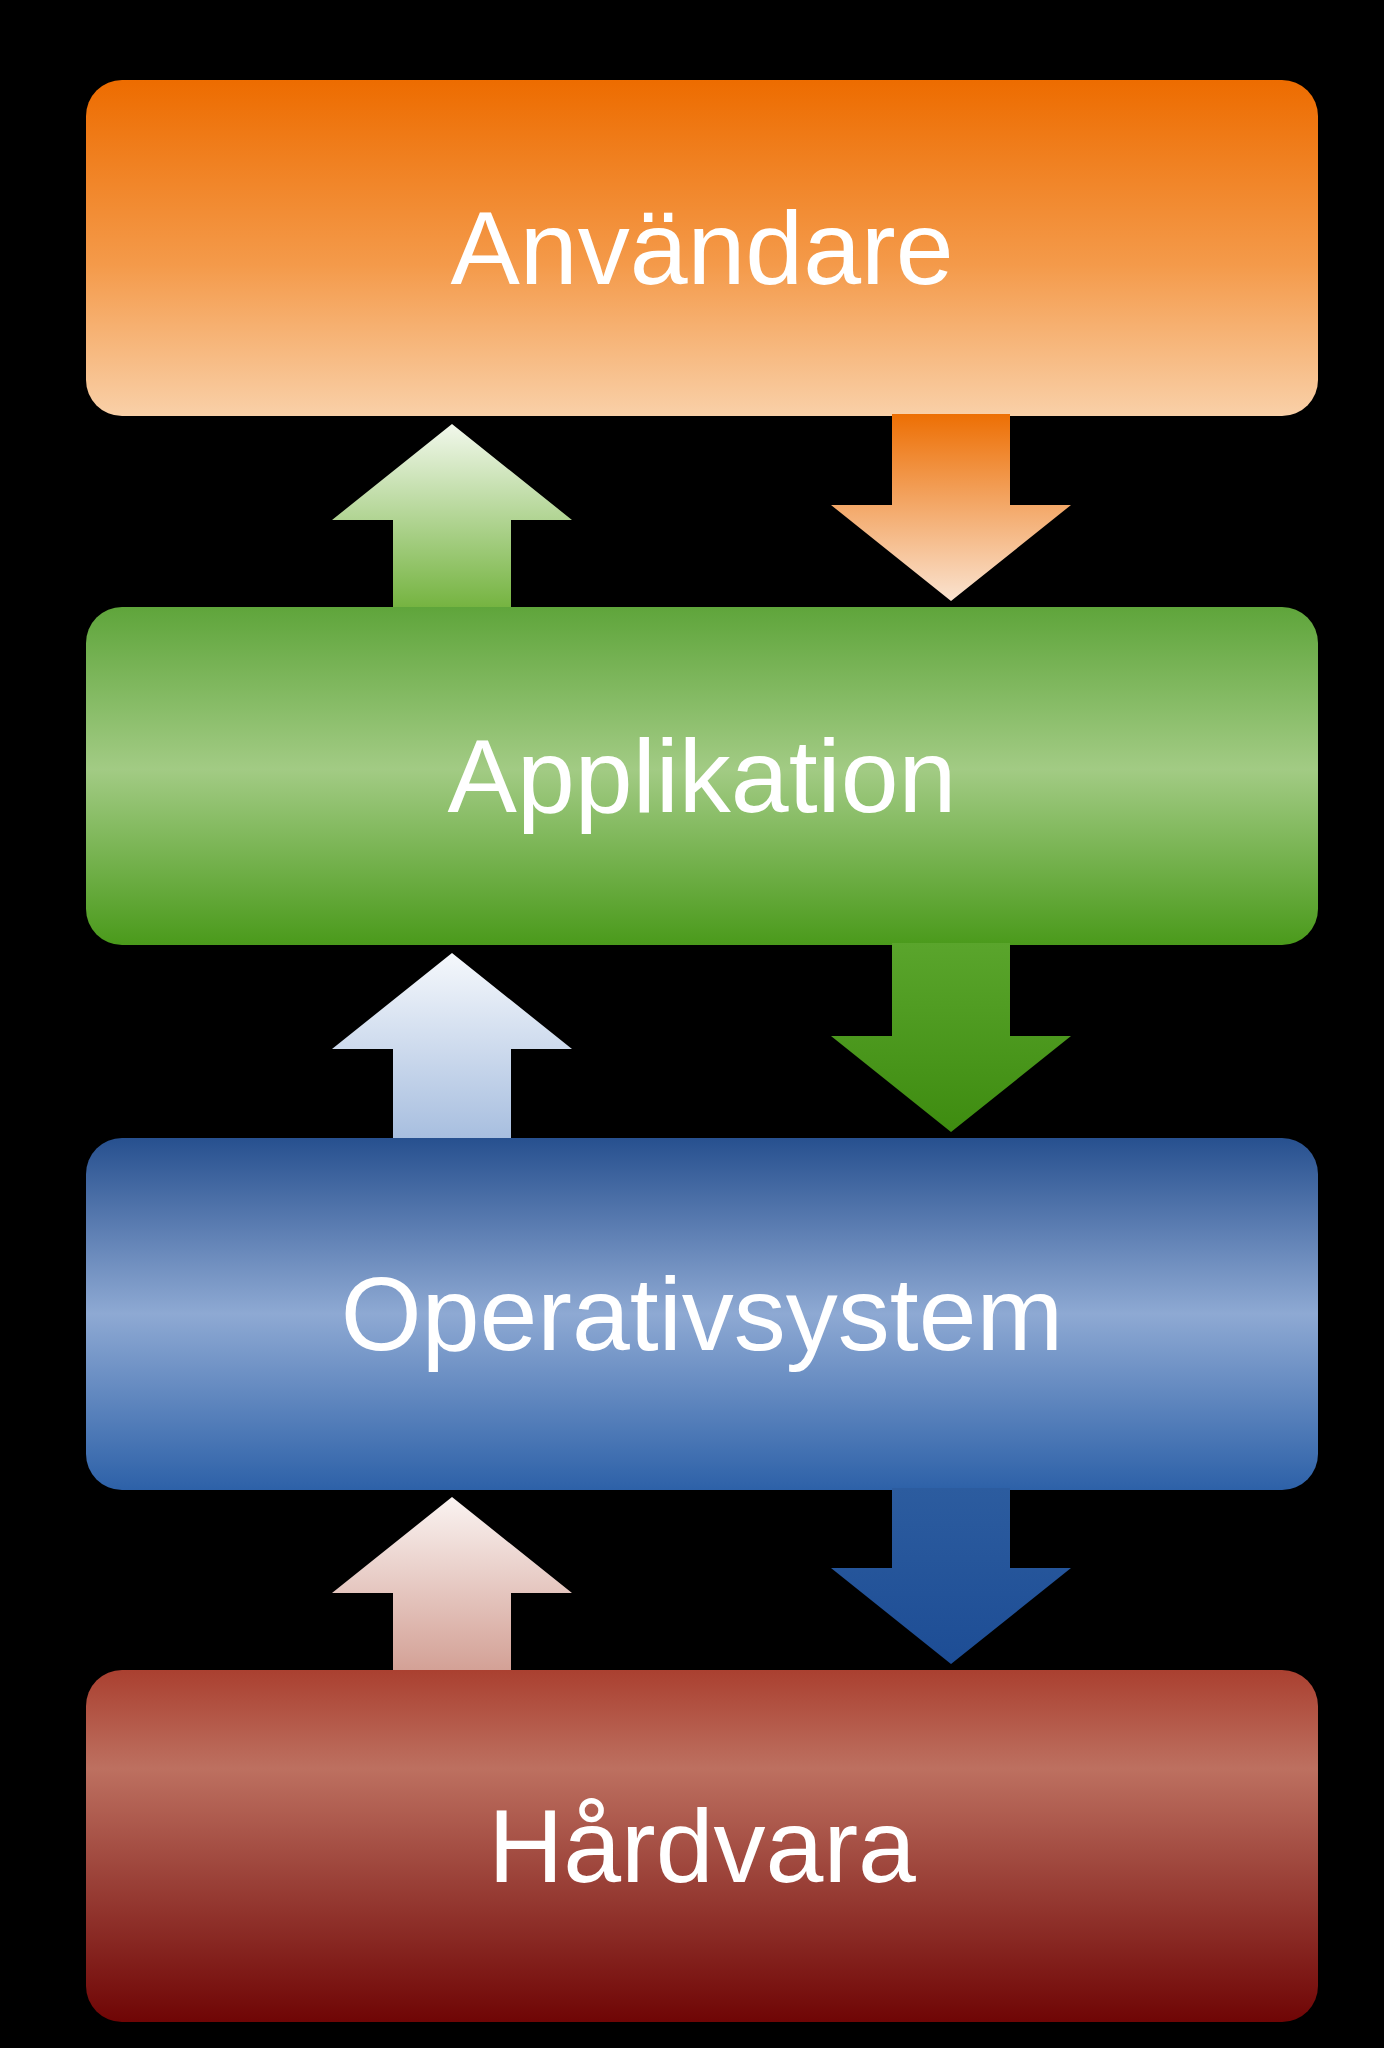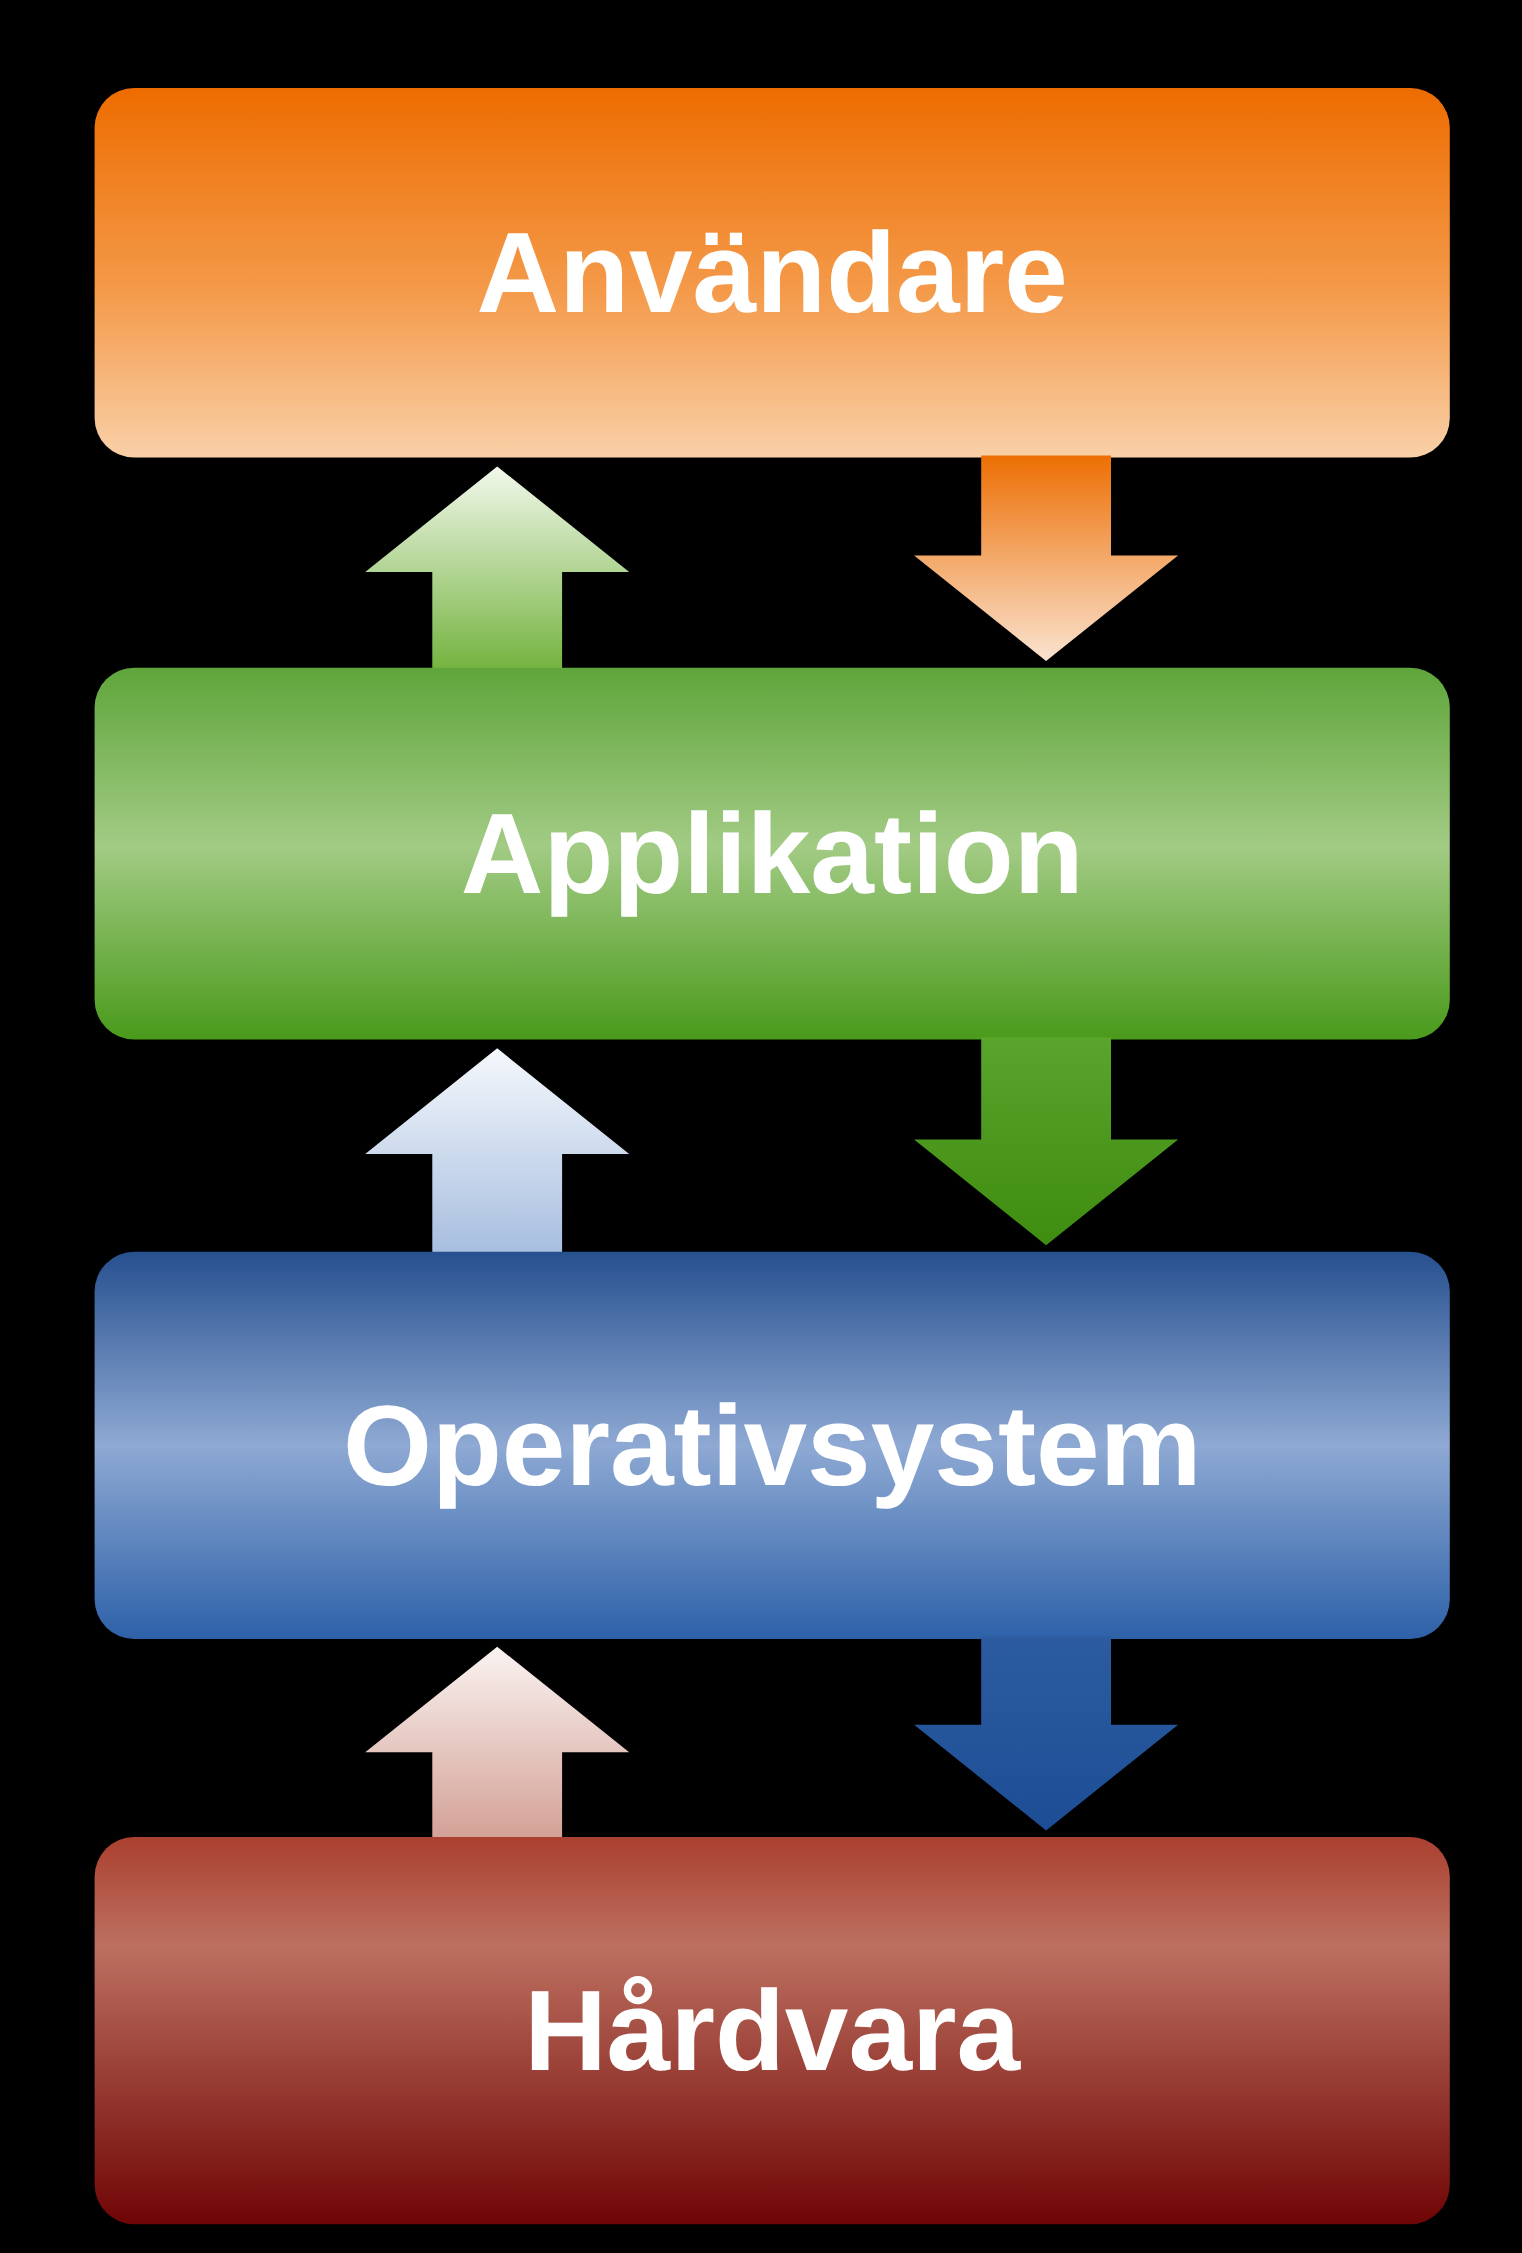--- a/index.html
+++ b/index.html
@@ -6,21 +6,20 @@
     margin: 0;
     padding: 0;
     background: #000000;
   }
   .stage {
     position: relative;
     width: 1384px;
     height: 2048px;
     background: #000000;
     overflow: hidden;
-    font-weight: bold;
   }
   svg.diagram {
     display: block;
     width: 1384px;
     height: 2048px;
   }
   .layer-label {
     font-family: "Liberation Sans", sans-serif;
     font-size: 104px;
     fill: #ffffff;

